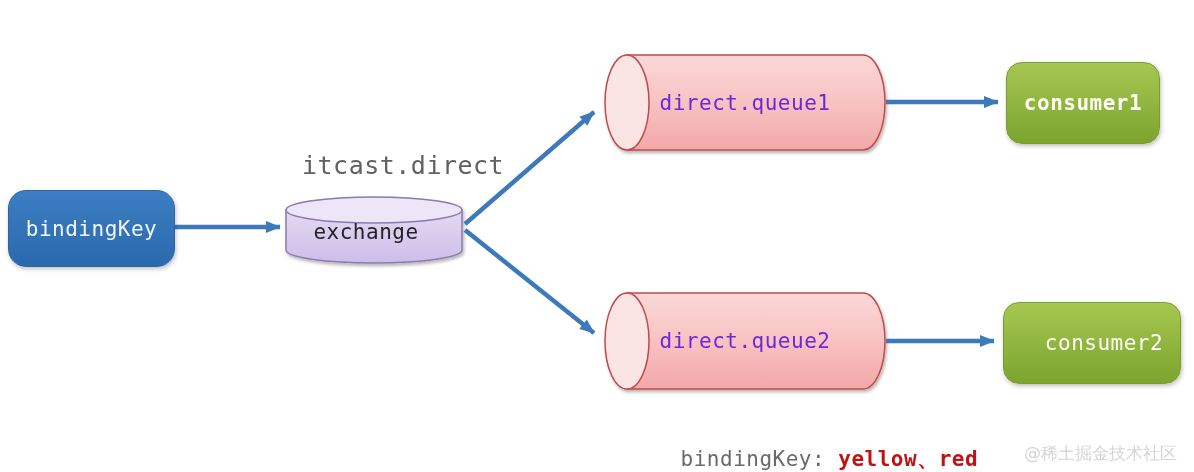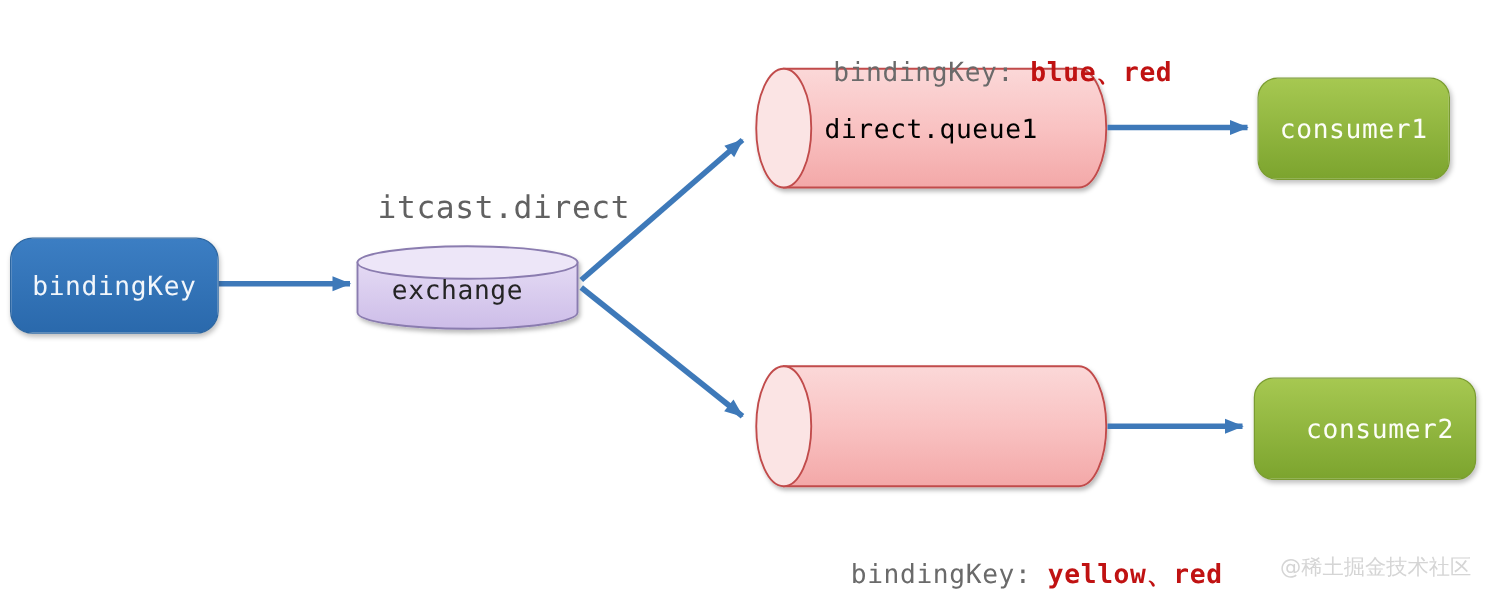--- a/index.html
+++ b/index.html
@@ -18,26 +18,26 @@
     background:linear-gradient(180deg,#3C7EC3 0%,#2A69AC 100%);
     color:#F2F6FB; border:1px solid #2D66A0; border-radius:18px;
     box-shadow:1px 2px 4px rgba(0,0,0,0.25);
   }
   .consumer {
     width:152px; height:80px;
     background:linear-gradient(180deg,#A6C851 0%,#7CA42E 100%);
     color:#FDFEF8; border:1px solid #7A9C31; border-radius:16px;
     box-shadow:1px 2px 4px rgba(0,0,0,0.25);
   }
-  .consumer1 { left:1006px; top:62px; }
+  .consumer1 { left:1006px; top:62px;font-weight:bold; }
   .consumer2 { left:1003px; top:302px;padding-left:24px; }
 
   .shape-label {
     position:absolute; display:flex; align-items:center; justify-content:center;
-    font-size:21px; color:#000000; letter-spacing:0.5px;
+    font-size:21px; color:#6d28d9; letter-spacing:0.5px;
   }
   .exchange-label { left:286px; top:206px; width:160px; height:52px; color:#242424; }
   .queue1-label   { left:627px; top:55px;  width:236px; height:95px; }
   .queue2-label   { left:627px; top:293px; width:236px; height:96px; }
 
   .caption { position:absolute; font-size:25px; color:#616161; letter-spacing:0.5px; }
   .exchange-caption { left:302px; top:151px; }
 
   .binding { position:absolute; font-size:21px; color:#6A6A6A; white-space:pre; letter-spacing:0.5px; }
   .binding-top    { left:614px; top:20px; }
@@ -100,28 +100,28 @@
   <div class="node publisher">
     <span>bindingKey</span>
   </div>
 
   <div class="caption exchange-caption">itcast.direct</div>
 
   <div class="shape-label exchange-label">
     <span>exchange</span>
   </div>
 
-  <div class="binding binding-top">
-    <span>bindingKey: </span><span class="keys">blue、red</span>
-  </div>
 
   <div class="shape-label queue1-label">
     <span>direct.queue1</span>
   </div>
 
+  <div class="shape-label queue2-label">
+    <span>direct.queue2</span>
+  </div>
 
   <div class="binding binding-bottom">
     <span>bindingKey: </span><span class="keys">yellow、red</span>
   </div>
 
   <div class="node consumer consumer1">
     <span>consumer1</span>
   </div>
 
   <div class="node consumer consumer2">

